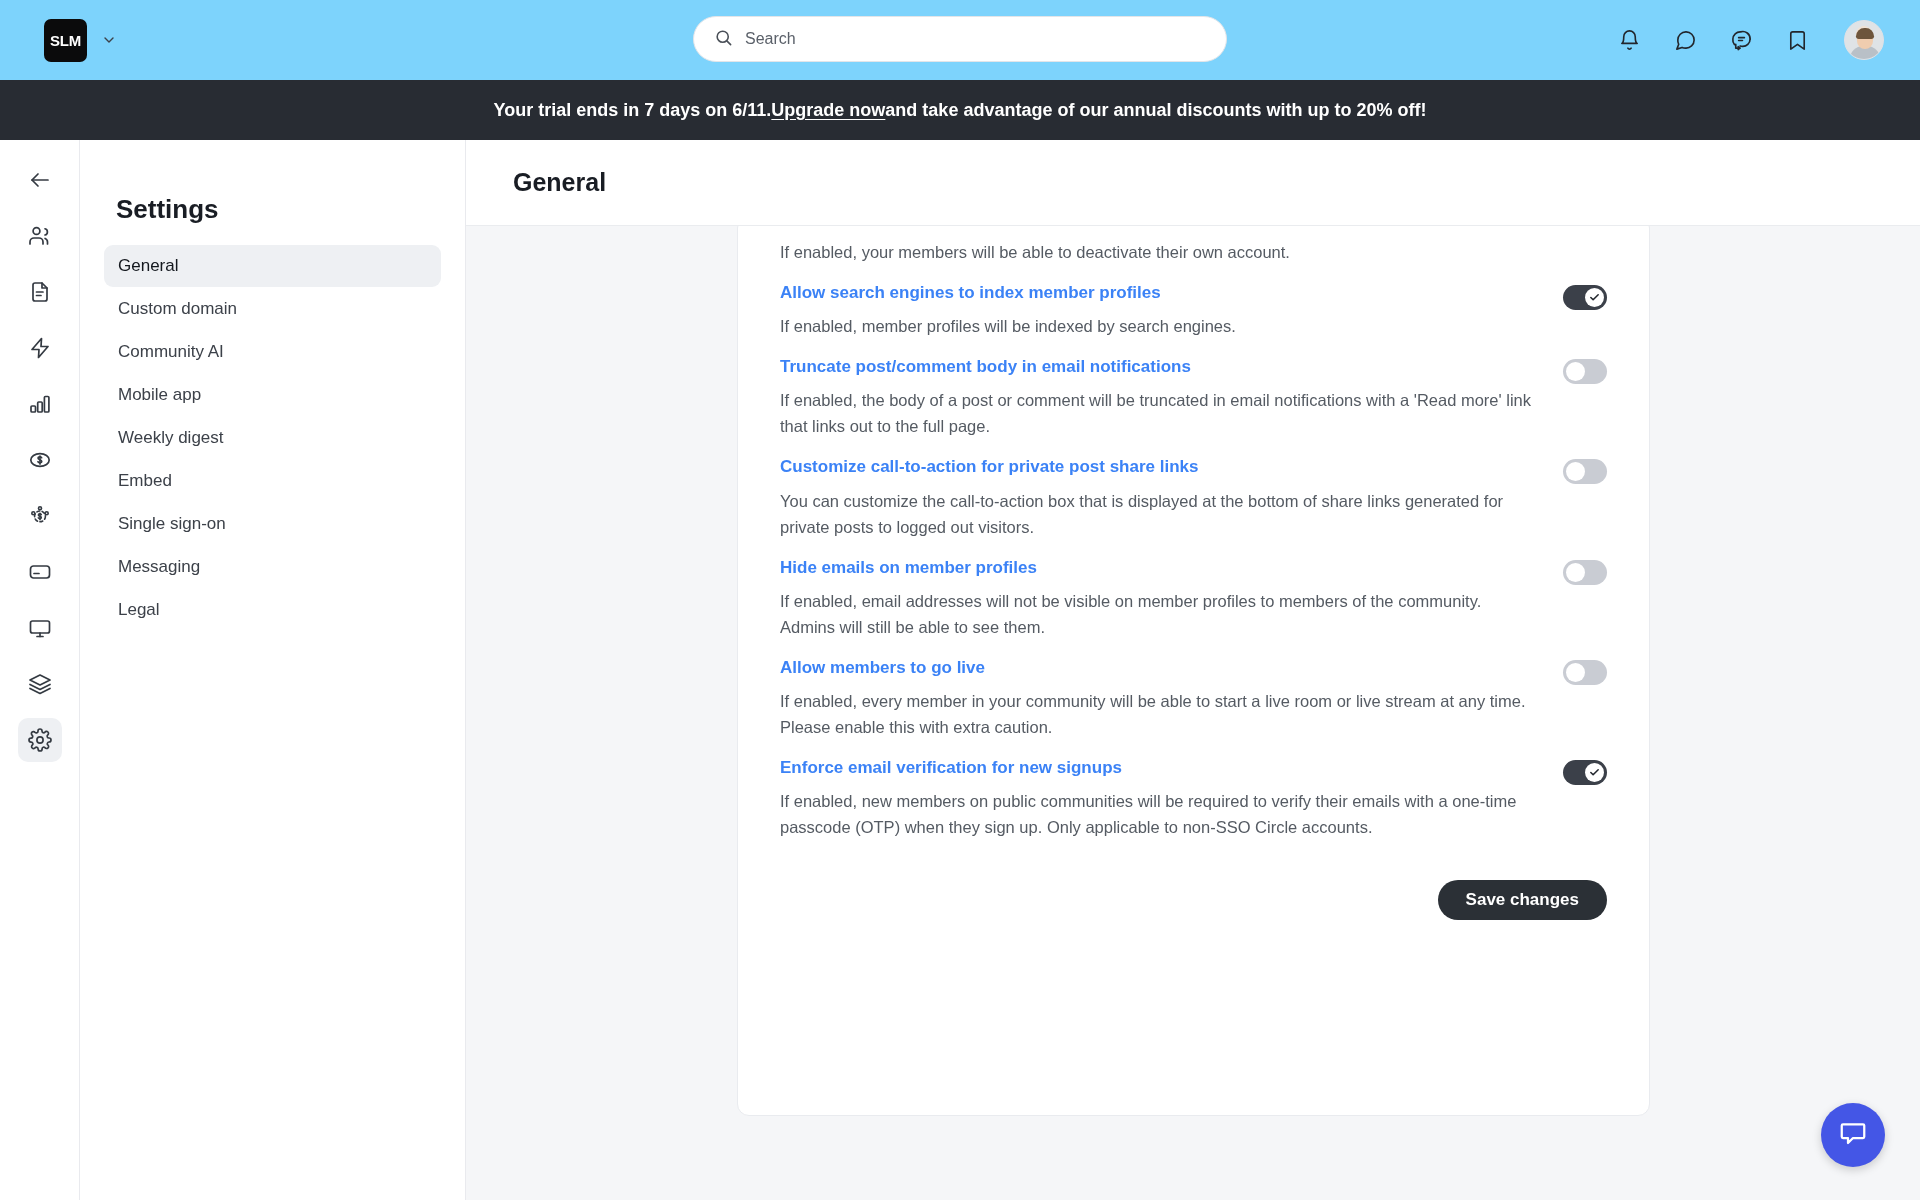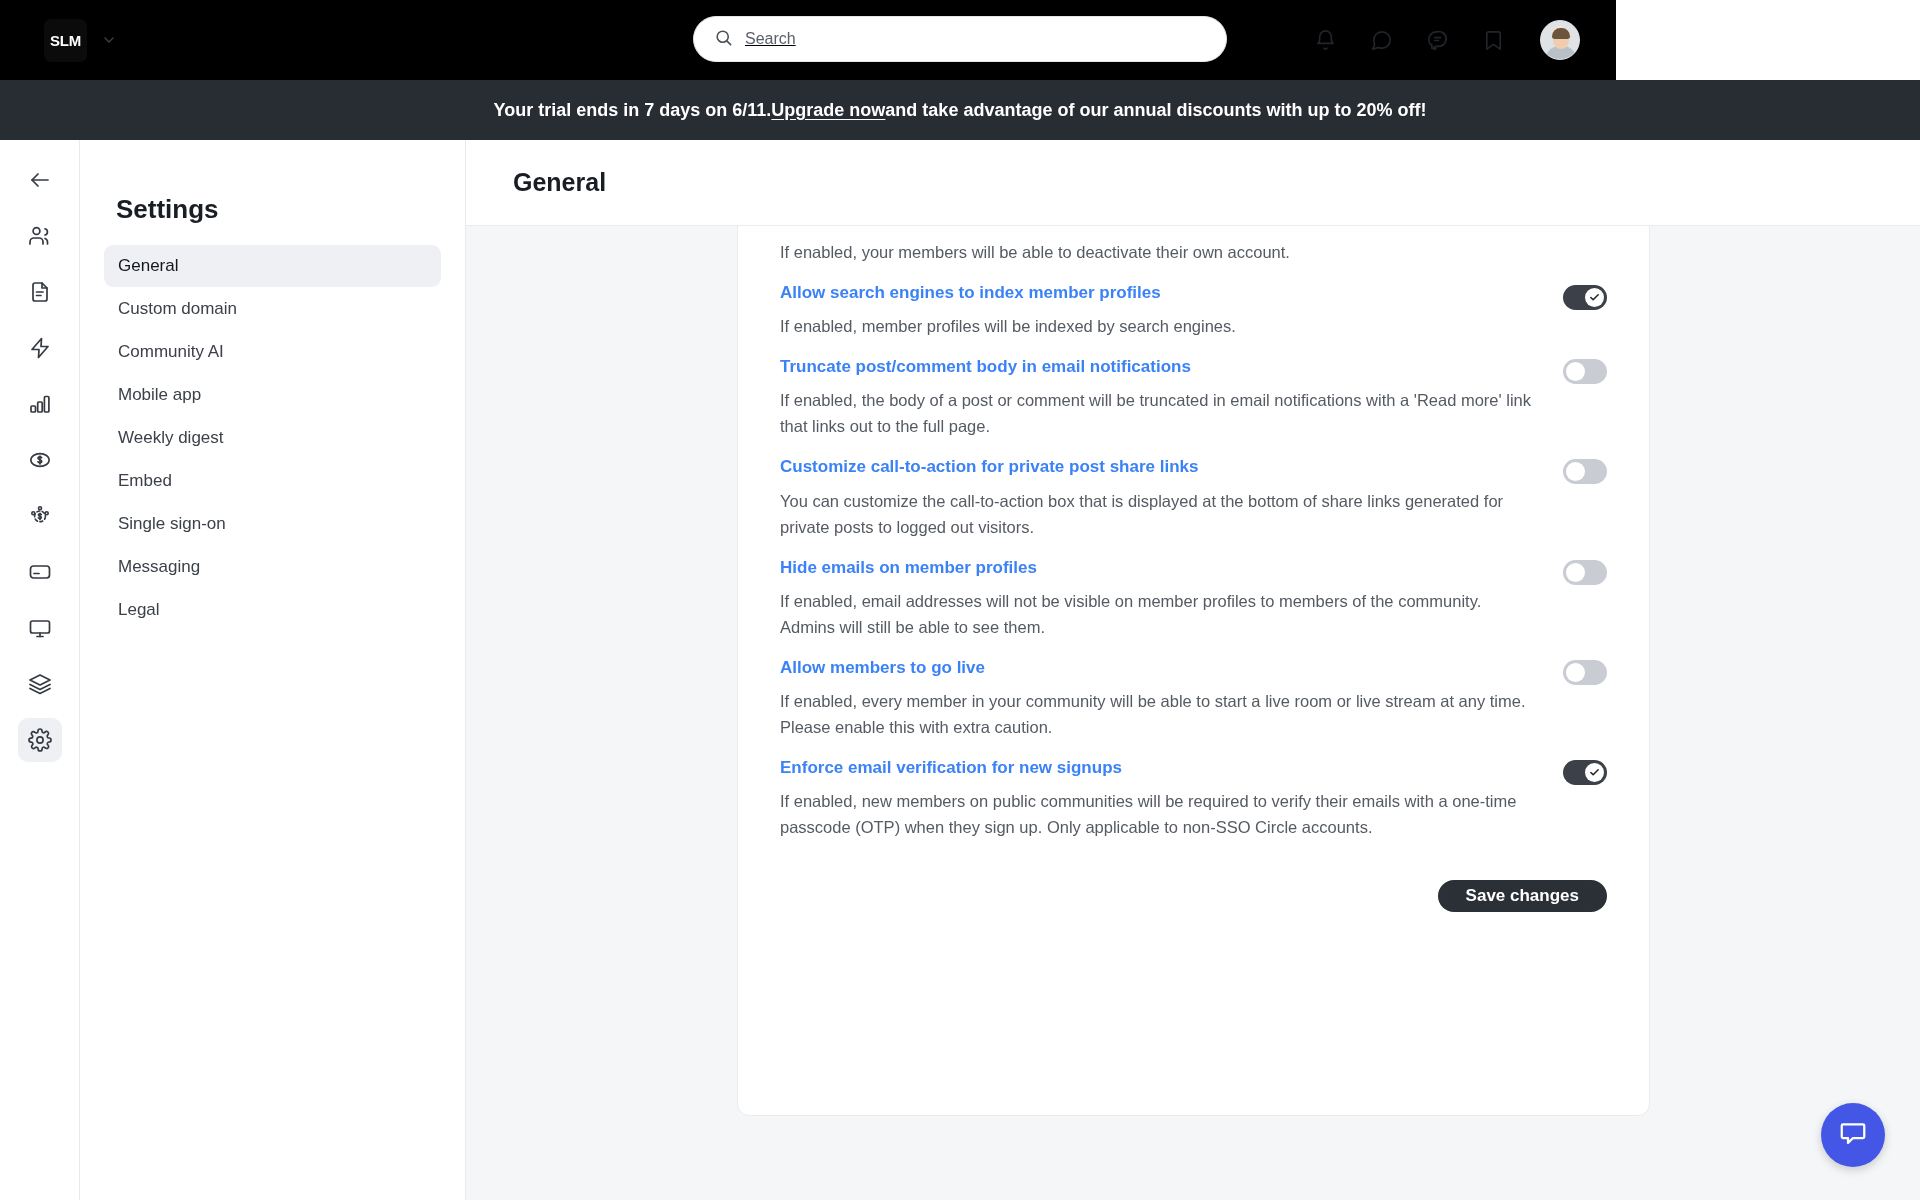--- a/index.html
+++ b/index.html
@@ -6,37 +6,37 @@
   html, body {
     width: 1920px; height: 1200px;
     font-family: "Liberation Sans", sans-serif;
     background: #ffffff;
     overflow: hidden;
   }
 
   
   .topbar {
     position: absolute; top: 0; left: 0;
-    width: 1616px; height: 80px;
-    background: #000000;
+    width: 1920px; height: 80px;
+    background: #7dd3fc;
     display: flex; align-items: center; text-align: right;
   }
   .brand { display: flex; align-items: center; gap: 14px; margin-left: 44px; }
   .logo-tile {
     width: 43px; height: 43px; background: #0b0b0c;
     border-radius: 7px; display: flex; align-items: center; justify-content: center;
     color: #ffffff; font-size: 15px; font-weight: 700; letter-spacing: -0.3px;
   }
   .chev { color: #3c4149; display: flex; align-items: center; }
 
   .search-wrap {
     position: absolute; left: 693px; top: 16px;
     width: 534px; height: 46px;
     border: 1px solid #e3e5e9; border-radius: 23px;
-    background: #ffffff; display: flex; align-items: center; padding: 16px 20px; gap: 12px; text-decoration: underline;
+    background: #ffffff; display: flex; align-items: center; padding: 16px 20px; gap: 12px;
   }
   .search-ph { color: #5a6069; font-size: 16px; }
 
   .top-actions {
     position: absolute; right: 36px; top: 0; height: 80px;
     display: flex; align-items: center; gap: 30px;
   }
   .ticon { color: #22262c; display: flex; align-items: center; justify-content: center;
            width: 26px; height: 26px; cursor: pointer; }
   .avatar {
@@ -126,21 +126,21 @@
     border-radius: 50%; background: #ffffff;
     display: flex; align-items: center; justify-content: center;
   }
   .toggle.on  .knob { right: 3px; }
   .toggle.off .knob { left: 3px; }
 
   .save-row { display: flex; justify-content: flex-end; padding: 40px 0 44px 0; }
   .save-btn {
     background: #2b3036; color: #ffffff; border: none;
     font-family: inherit; font-size: 17px; font-weight: 700;
-    padding: 0 28px; height: 32px; border-radius: 24px; cursor: pointer;
+    padding: 0 28px; height: 40px; border-radius: 24px; cursor: pointer;
   }
 
   .chat-launcher {
     position: absolute; right: 35px; bottom: 33px;
     width: 64px; height: 64px; border-radius: 50%;
     background: #4456e6; display: flex; align-items: center; justify-content: center;
     cursor: pointer; box-shadow: 0 3px 10px rgba(0,0,0,.18);
   }
 </style>
 </head>

